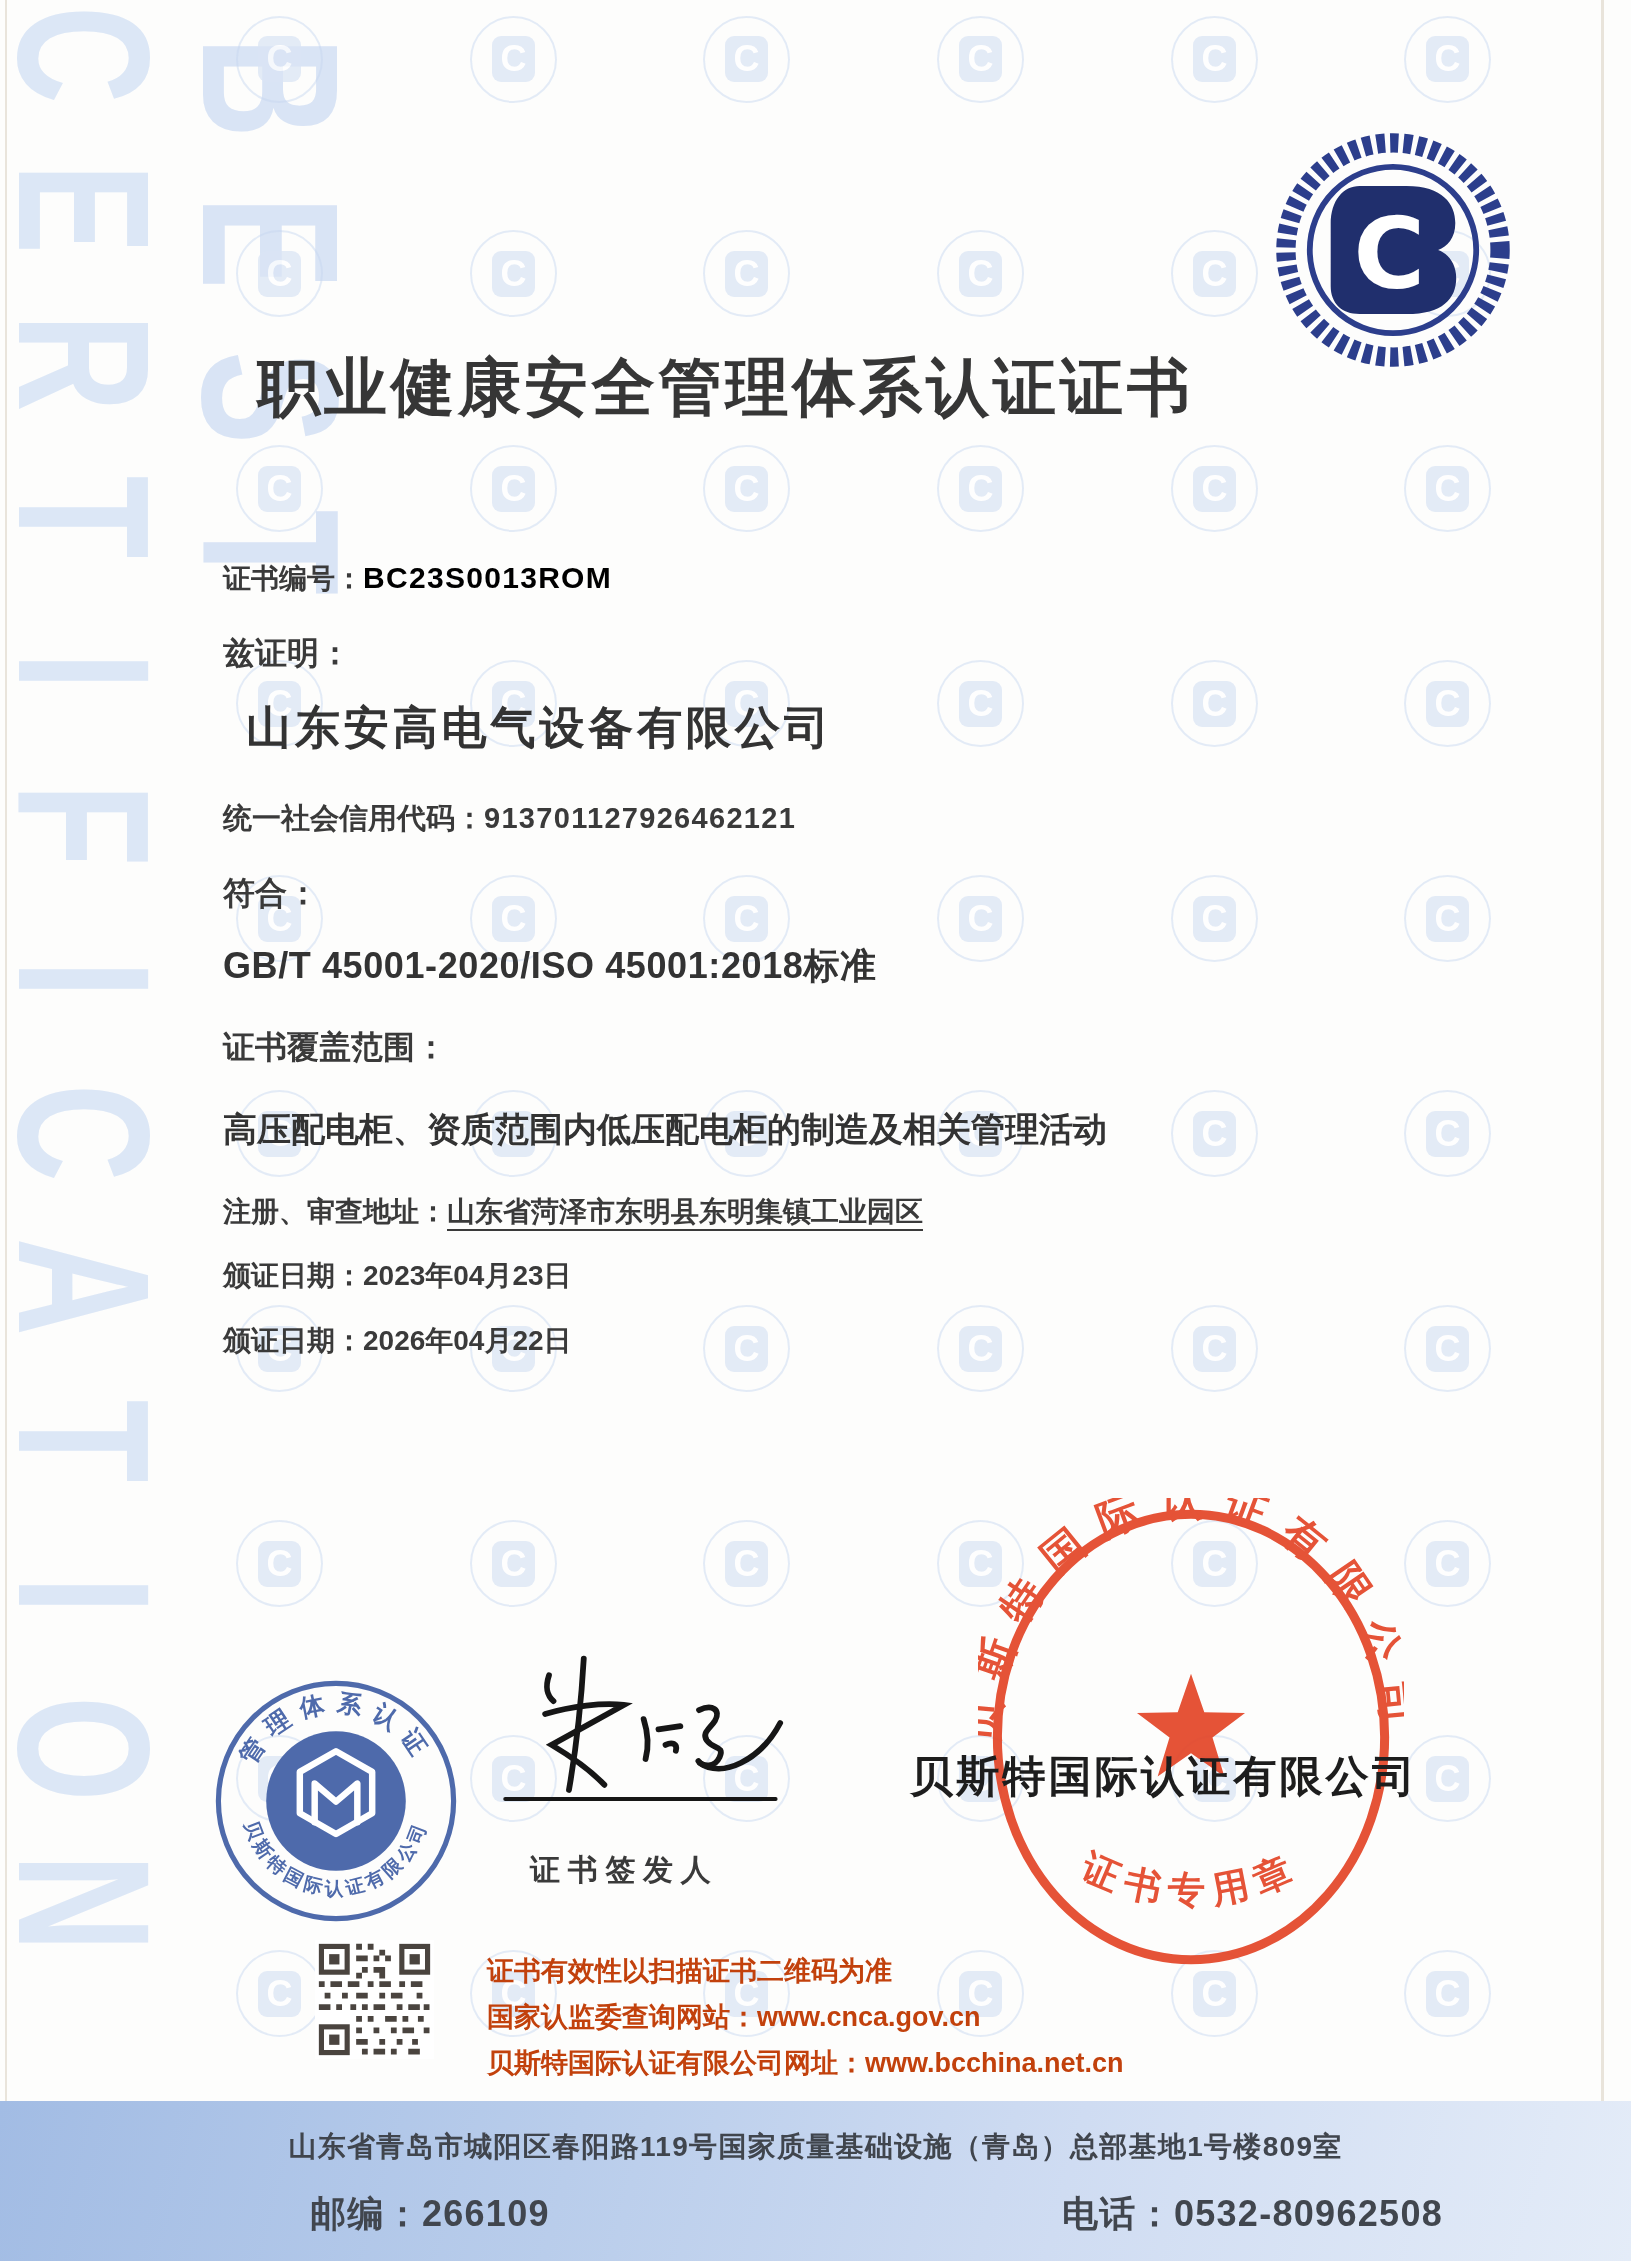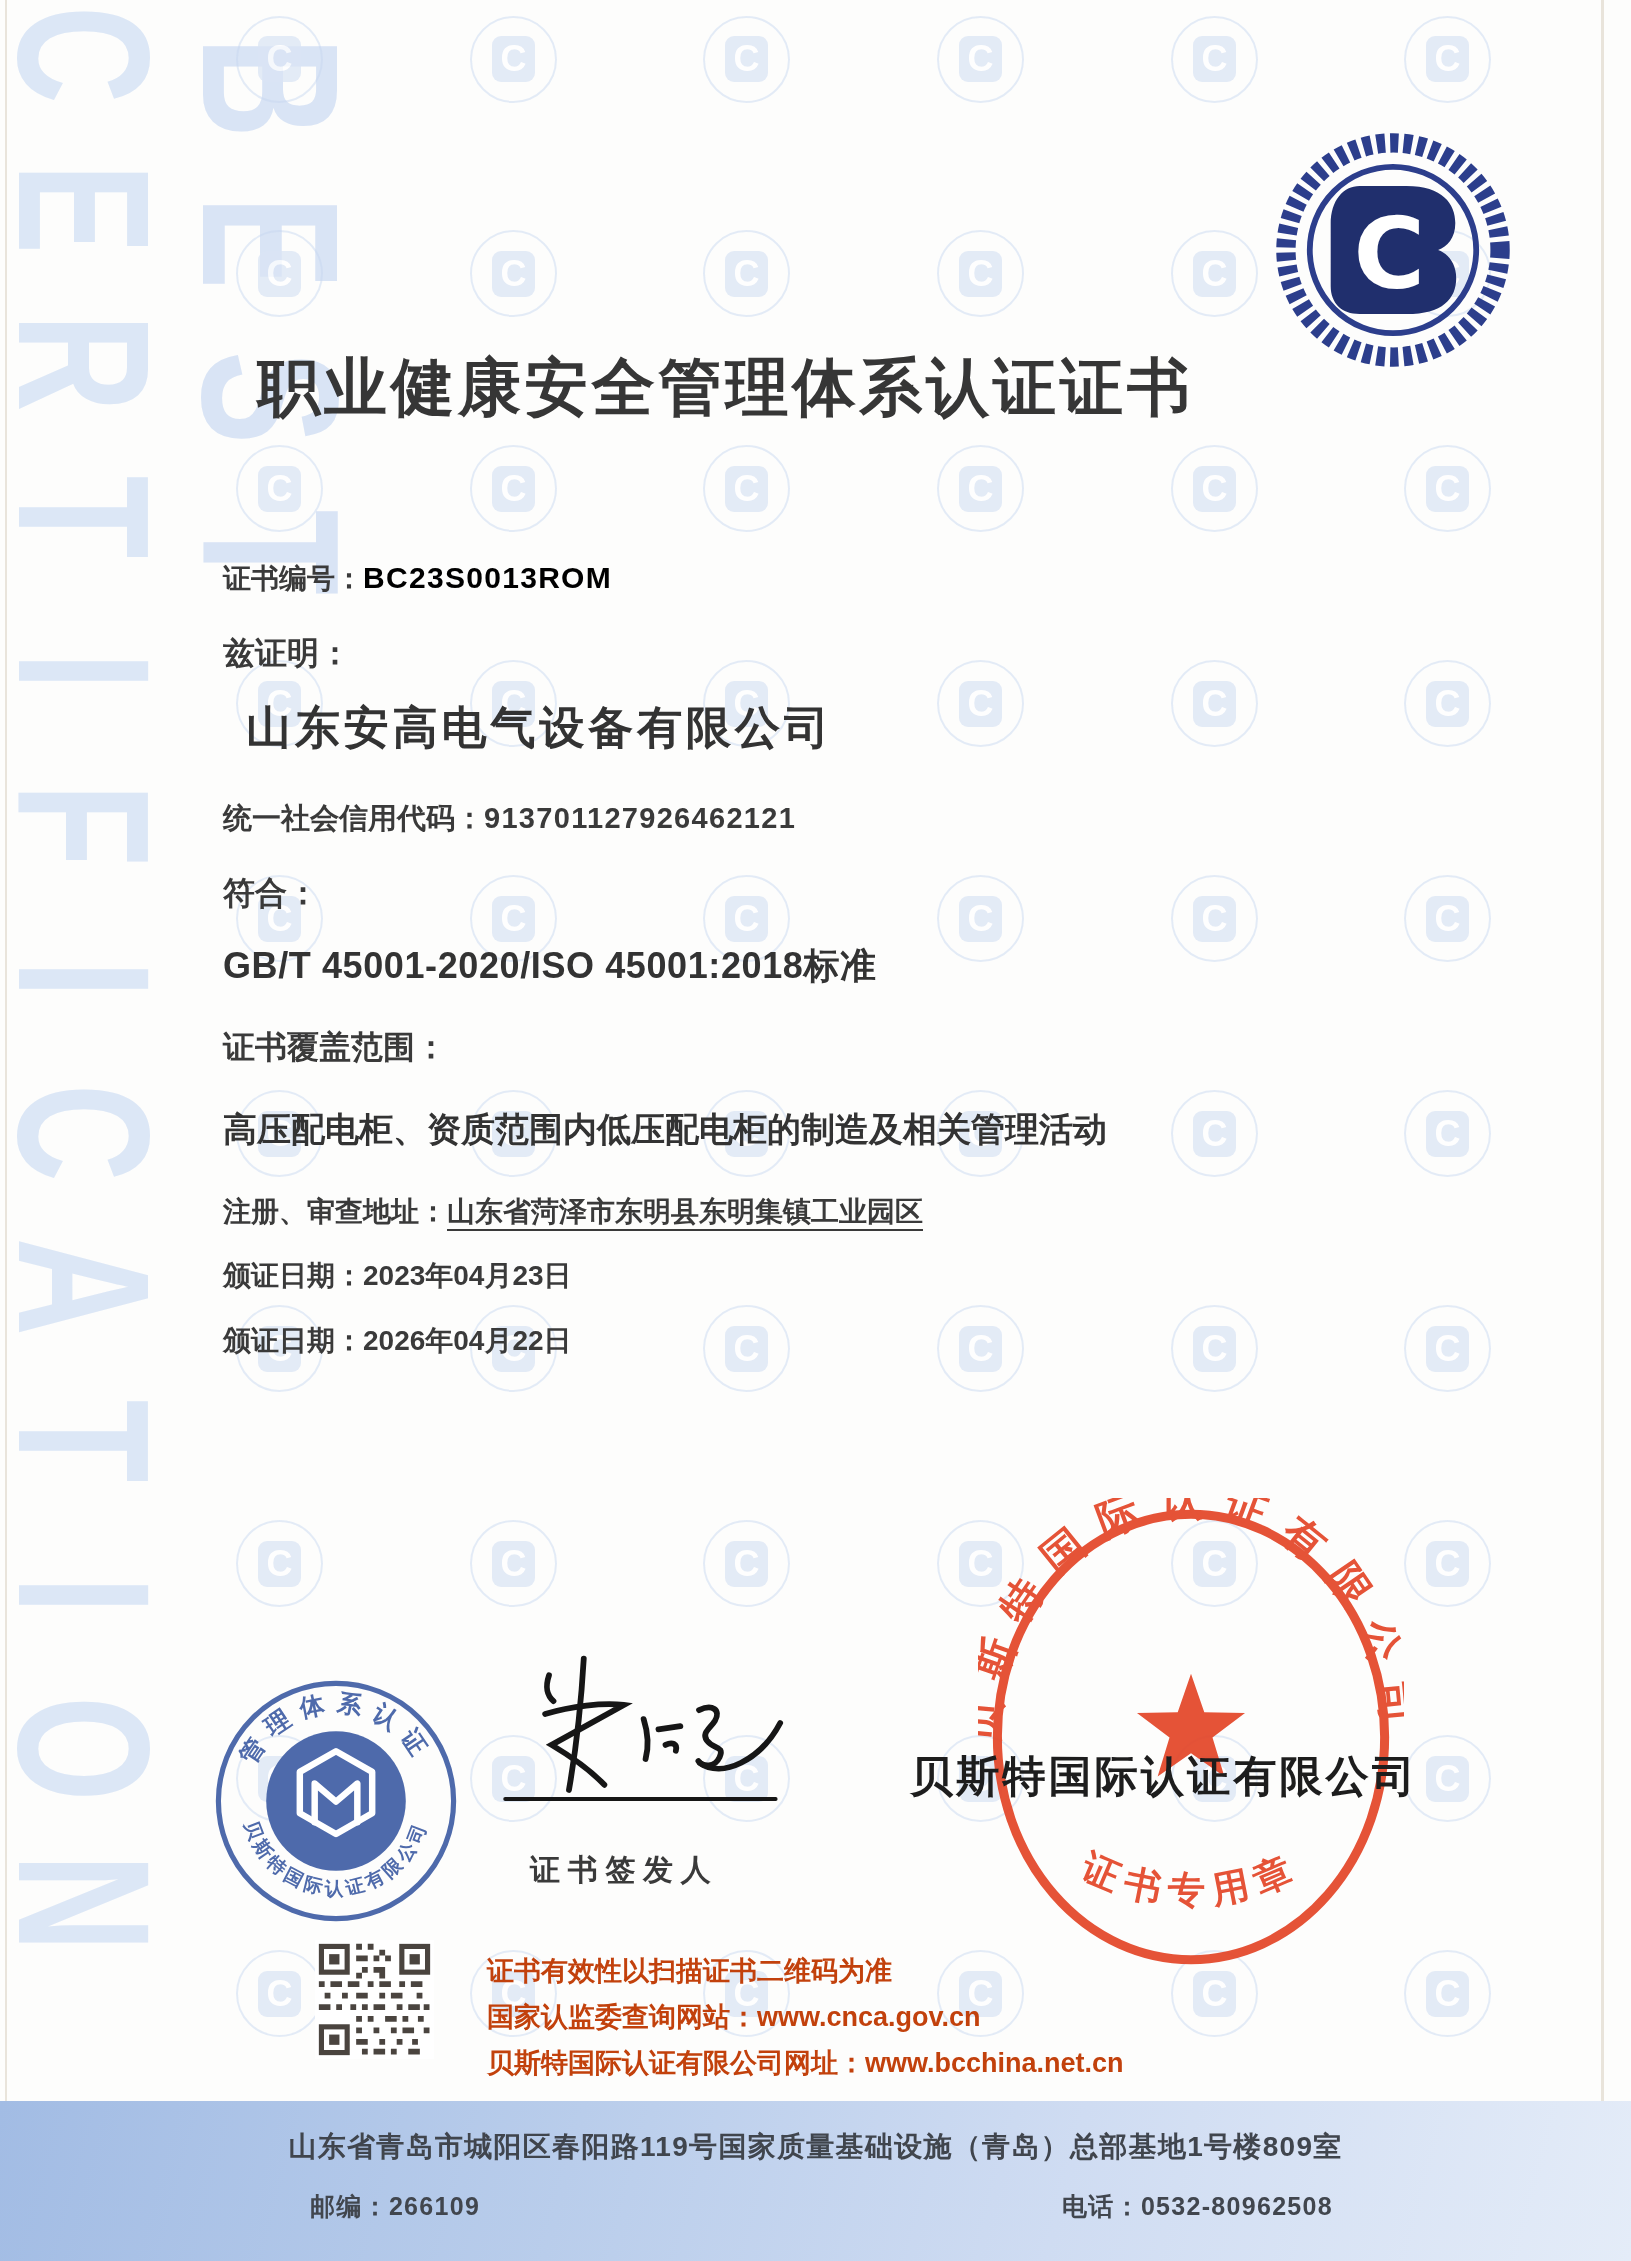--- a/index.html
+++ b/index.html
@@ -40,21 +40,21 @@
   
   .footer-band{
     position:absolute;left:0;top:2101px;width:1631px;height:161px;z-index:4;
     background:linear-gradient(105deg,#a2bce4 0%,#b9cdeb 35%,#cfdcf2 65%,#e4ecf8 100%);
   }
   .footer-address{
     position:absolute;top:27px;left:0;width:100%;text-align:center;
     font-size:28px;font-weight:700;color:#40454d;letter-spacing:1.3px;
   }
   .footer-postcode,.footer-phone{
-    position:absolute;top:89px;font-size:25px;font-weight:600;color:#41464e;letter-spacing:1.3px;
+    position:absolute;top:89px;font-size:36px;font-weight:600;color:#41464e;letter-spacing:1.3px;
   }
   .footer-postcode{left:310px;}
   .footer-phone{left:1062px;}
   
   .brand-logo{position:absolute;left:1264px;top:121px;z-index:5;}
   
   .title{
     position:absolute;top:345px;left:219px;width:1013px;z-index:5;
     font-size:63px;font-weight:900;letter-spacing:3.9px;color:#363636;text-align:center;white-space:nowrap;
   }

